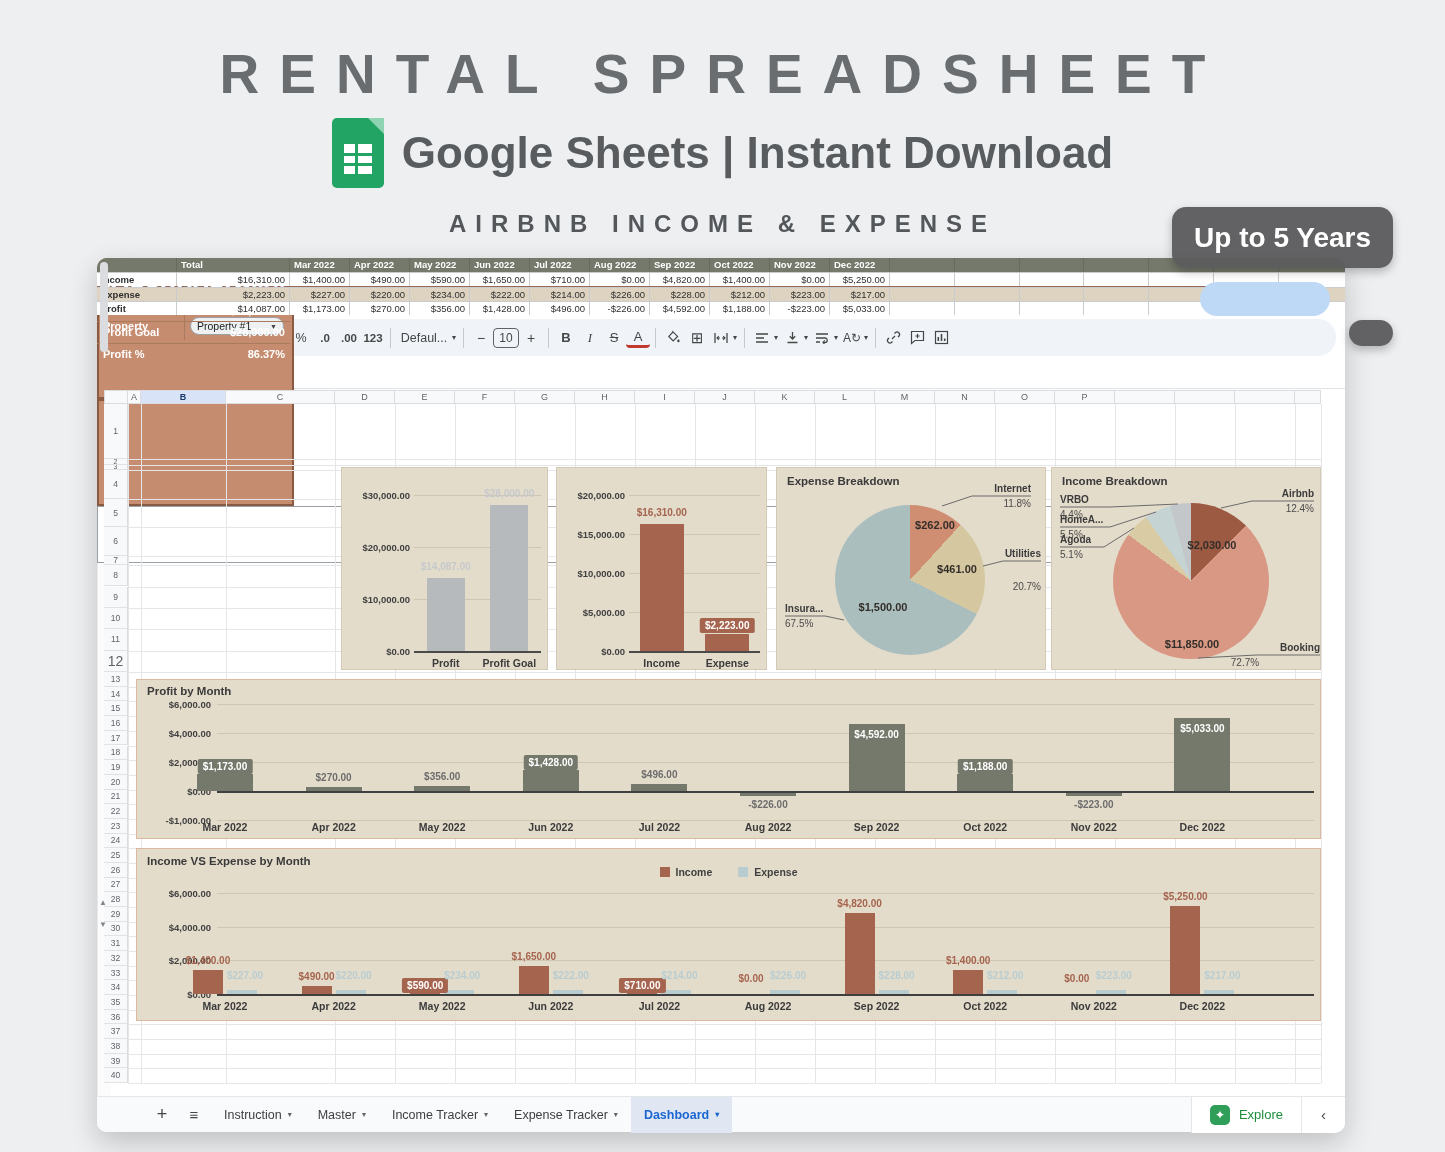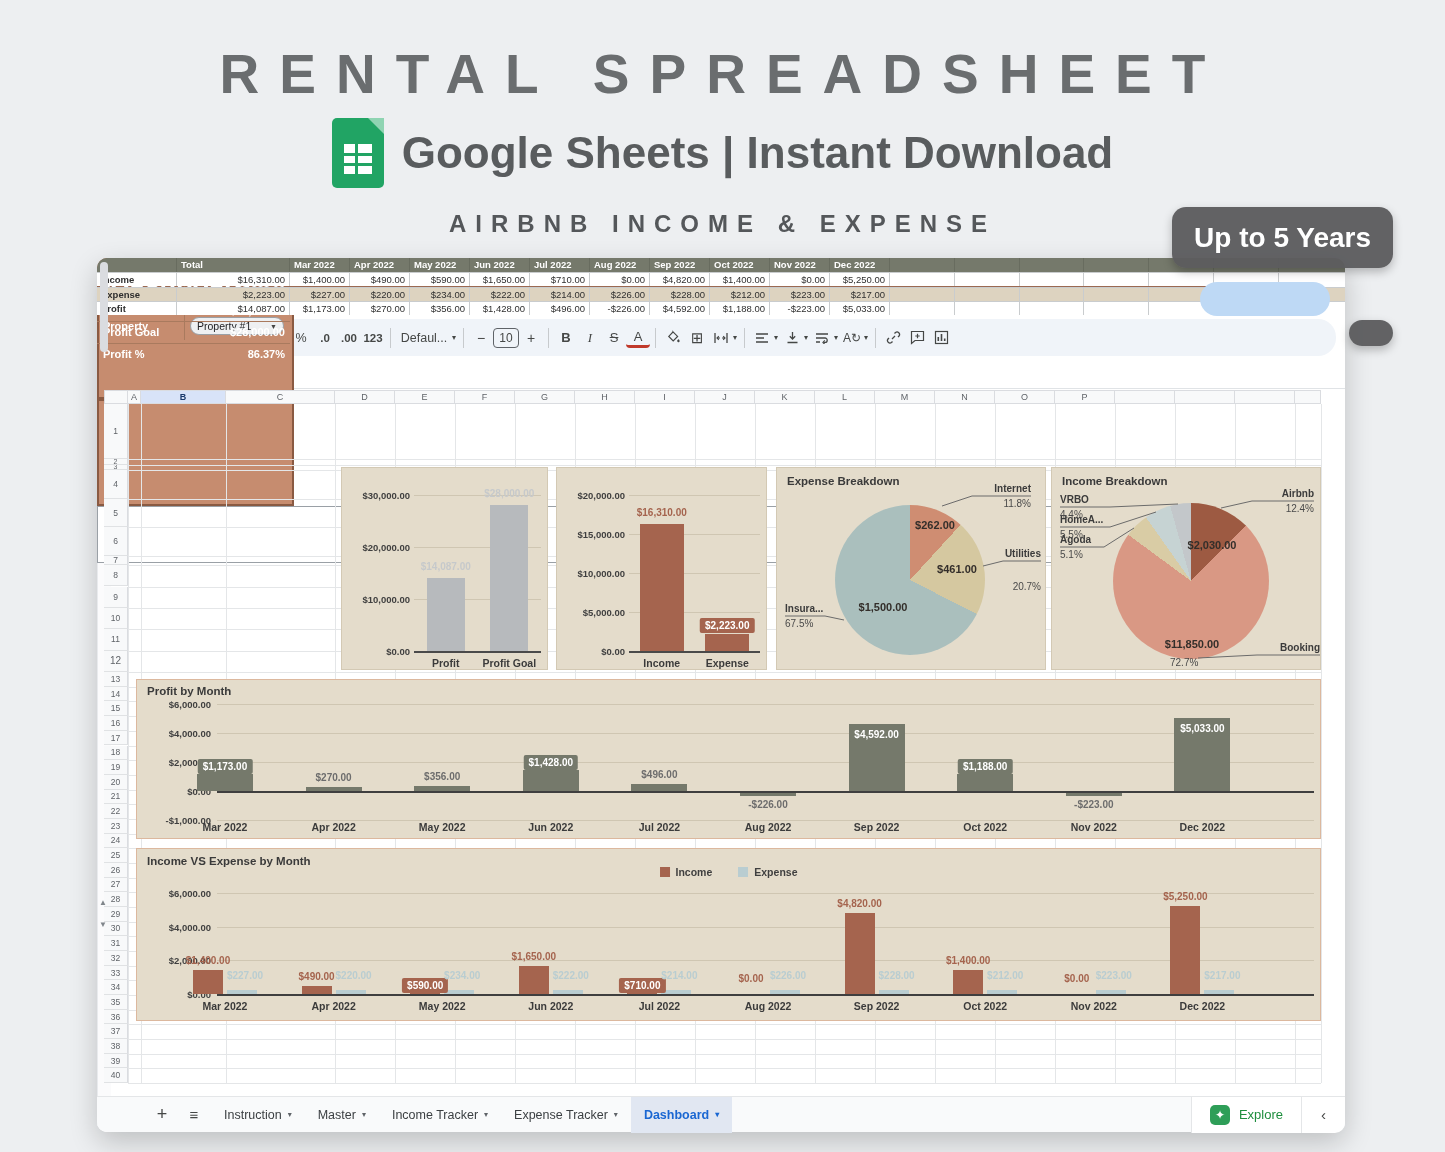--- a/index.html
+++ b/index.html
@@ -250,21 +250,21 @@
       <div class="rowhdr" style="top: 201px; height: 5.5px; font-size: 7px;">2</div>
       <div class="rowhdr" style="top: 206.5px; height: 5.5px; font-size: 7px;">3</div>
       <div class="rowhdr" style="top: 212px; height: 28.7px; font-size: 8.5px;">4</div>
       <div class="rowhdr" style="top: 240.7px; height: 28.7px; font-size: 8.5px;">5</div>
       <div class="rowhdr" style="top: 269.4px; height: 28.7px; font-size: 8.5px;">6</div>
       <div class="rowhdr" style="top: 298.1px; height: 9px; font-size: 8.5px;">7</div>
       <div class="rowhdr" style="top: 307.1px; height: 21.4px; font-size: 8.5px;">8</div>
       <div class="rowhdr" style="top: 328.5px; height: 21.4px; font-size: 8.5px;">9</div>
       <div class="rowhdr" style="top: 349.9px; height: 21.4px; font-size: 8.5px;">10</div>
       <div class="rowhdr" style="top: 371.3px; height: 21.4px; font-size: 8.5px;">11</div>
-      <div class="rowhdr" style="top: 392.7px; height: 21.4px; font-size: 10px;">12</div>
+      <div class="rowhdr" style="top: 392.7px; height: 21.4px; font-size: 14px;">12</div>
       <div class="rowhdr" style="top: 414.1px; height: 14.68px; font-size: 8.5px;">13</div>
       <div class="rowhdr" style="top: 428.78px; height: 14.68px; font-size: 8.5px;">14</div>
       <div class="rowhdr" style="top: 443.46px; height: 14.68px; font-size: 8.5px;">15</div>
       <div class="rowhdr" style="top: 458.14px; height: 14.68px; font-size: 8.5px;">16</div>
       <div class="rowhdr" style="top: 472.82px; height: 14.68px; font-size: 8.5px;">17</div>
       <div class="rowhdr" style="top: 487.5px; height: 14.68px; font-size: 8.5px;">18</div>
       <div class="rowhdr" style="top: 502.18px; height: 14.68px; font-size: 8.5px;">19</div>
       <div class="rowhdr" style="top: 516.86px; height: 14.68px; font-size: 8.5px;">20</div>
       <div class="rowhdr" style="top: 531.54px; height: 14.68px; font-size: 8.5px;">21</div>
       <div class="rowhdr" style="top: 546.22px; height: 14.68px; font-size: 8.5px;">22</div>
@@ -448,21 +448,21 @@
         </svg>
       </div>
       <div class="card" style="left: 954px; top: 209px; width: 270px; height: 203px;">
         <div class="ctitle">Income Breakdown</div>
         <div class="pie" style="left: 61px; top: 35px; width: 156px; height: 156px; background: conic-gradient(rgb(157, 90, 66) 0%, rgb(157, 90, 66) 12.4%, rgb(217, 152, 132) 12.4%, rgb(217, 152, 132) 85.1%, rgb(217, 204, 165) 85.1%, rgb(217, 204, 165) 90.2%, rgb(198, 211, 211) 90.2%, rgb(198, 211, 211) 95.7%, rgb(195, 199, 202) 95.7%, rgb(195, 199, 202) 100.1%);"></div>
         <div class="pielab" style="left: 160px; top: 62px; margin-top: 15px;">$2,030.00</div>
         <div class="callname" style="left: 112px; top: 20px; width: 150px; text-align: right;">Airbnb</div>
         <div class="callpct" style="left: 112px; top: 35px; width: 150px; text-align: right;">12.4%</div>
         <div class="pielab" style="left: 140px; top: 176px;">$11,850.00</div>
         <div class="callname" style="left: 118px; top: 174px; width: 150px; text-align: right;">Booking</div>
-        <div class="callpct" style="left: 118px; top: 189px; width: 150px; text-align: left;">72.7%</div>
+        <div class="callpct" style="left: 118px; top: 189px; width: 150px; text-align: center;">72.7%</div>
         <div class="callname" style="left: 8px; top: 66px; width: 150px; text-align: left;">Agoda</div>
         <div class="callpct" style="left: 8px; top: 81px; width: 150px; text-align: left;">5.1%</div>
         <div class="callname" style="left: 8px; top: 46px; width: 150px; text-align: left;">HomeA...</div>
         <div class="callpct" style="left: 8px; top: 61px; width: 150px; text-align: left;">5.5%</div>
         <div class="callname" style="left: 8px; top: 26px; width: 150px; text-align: left;">VRBO</div>
         <div class="callpct" style="left: 8px; top: 41px; width: 150px; text-align: left;">4.4%</div>
         <svg width="270" height="203" style="position: absolute; left: 0px; top: 0px; pointer-events: none;">
           <polyline points="169 40 200 33 262 33" fill="none" stroke="#6b6b6b" stroke-width="1"></polyline>
           <polyline points="146 190 205 187 268 187" fill="none" stroke="#6b6b6b" stroke-width="1"></polyline>
           <polyline points="8 79 52 79 82 60" fill="none" stroke="#6b6b6b" stroke-width="1"></polyline>

